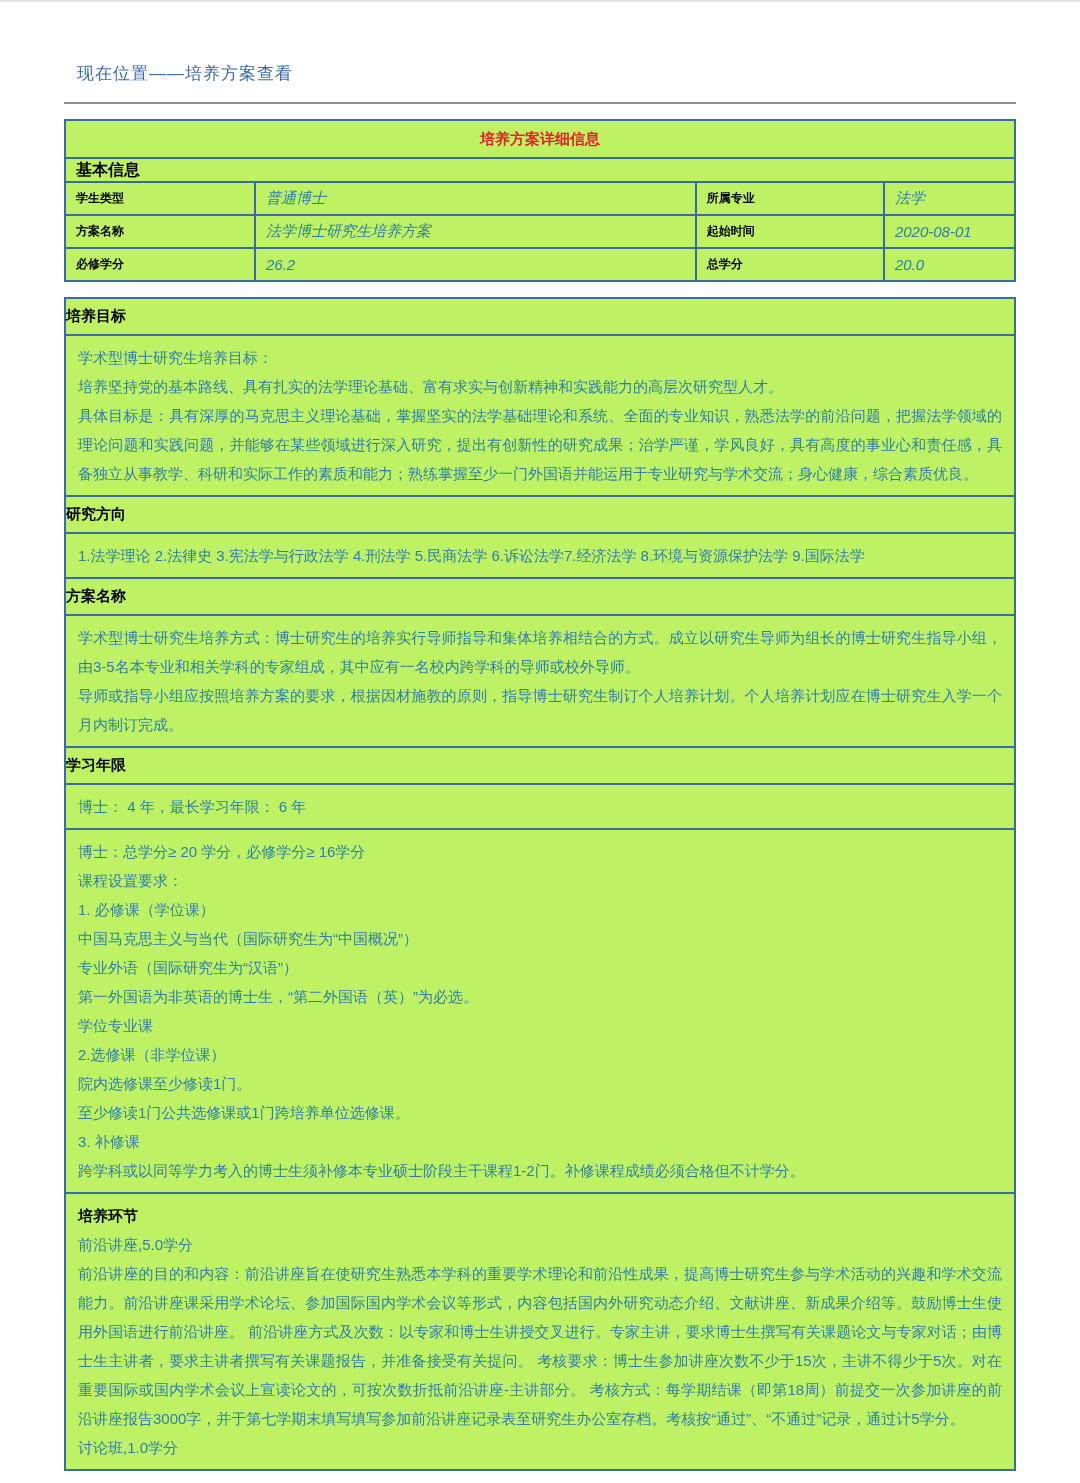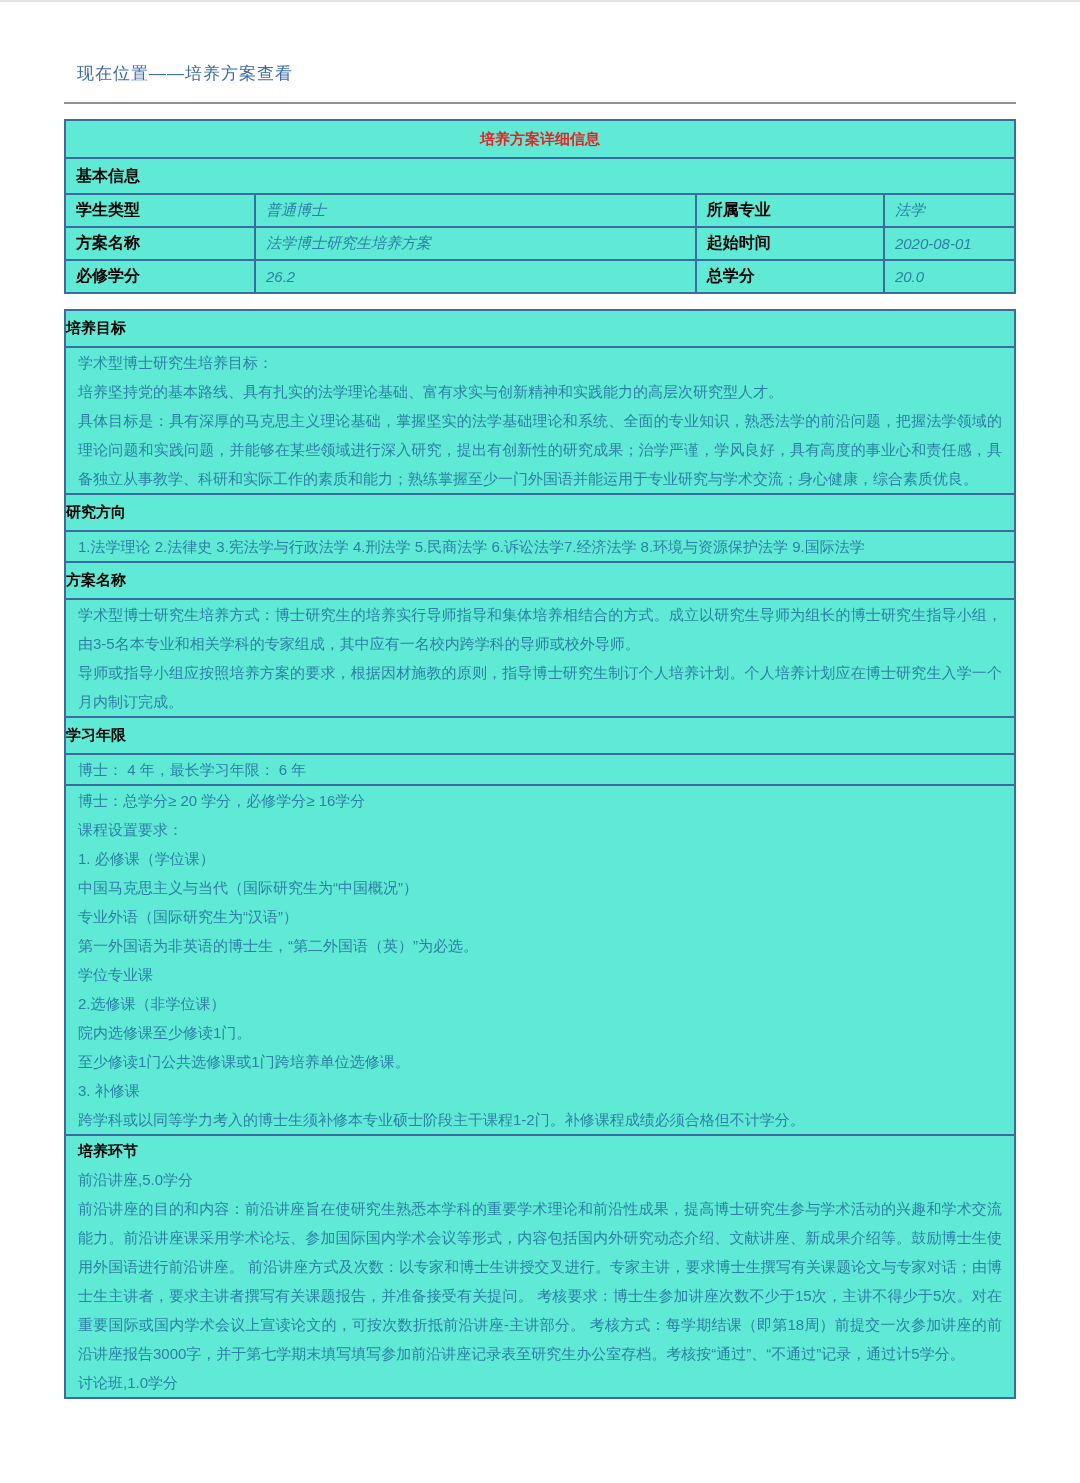--- a/index.html
+++ b/index.html
@@ -9,34 +9,34 @@
     font-family:"Liberation Sans","DejaVu Sans",sans-serif;
     border-top:2px solid #e3e3e3;
   }
   .page { padding:0 64px; }
   .breadcrumb {
     margin-top:60px; padding-left:13px;
     font-size:17px; font-weight:normal; color:var(--accent-blue,#3b6ca5);
     letter-spacing:1px;
   }
   .divider { margin-top:17px; height:2px; background:#8f8f8f; }
-  table { width:100%; border-collapse:collapse; table-layout:fixed; background:#5eead4; }
+  table { width:100%; border-collapse:collapse; table-layout:fixed; background:#bef264; }
   .tbl { margin-top:15px; }
   td { border:2px solid var(--border-blue,#3a6d9d); vertical-align:middle; word-break:break-all; }
   .title-cell {
     text-align:center; color:var(--title-red,#e82222);
     font-weight:bold; font-size:15px; height:38px;
   }
-  .subhead-cell { font-weight:bold; color:#000; font-size:16px; height:36px; padding-left:10px; }
-  .label-cell { font-weight:bold; color:#000; font-size:16px; height:33px; padding-left:10px; }
+  .subhead-cell { font-weight:bold; color:#000; font-size:16px; height:24px; padding-left:10px; }
+  .label-cell { font-weight:bold; color:#000; font-size:12px; height:33px; padding-left:10px; }
   .value-cell { color:var(--value-blue,#2e7fa8); font-size:15px; padding-left:10px;font-style:italic; }
   .section-head { font-weight:bold; color:#000; font-size:15px; height:37px; }
   .section-content {
     color:var(--value-blue,#2e7fa8); font-size:15px;
-    padding:0 12px; line-height:29px; text-align:justify;
+    padding:7px 12px; line-height:29px; text-align:justify;
   }
   .section-content .line { min-height:29px; }
   .merged-head { color:#000; font-weight:bold; text-align:left; }
 </style>
 </head>
 <body>
 
 <div class="page">
 
   <div class="breadcrumb">现在位置——培养方案查看</div>

